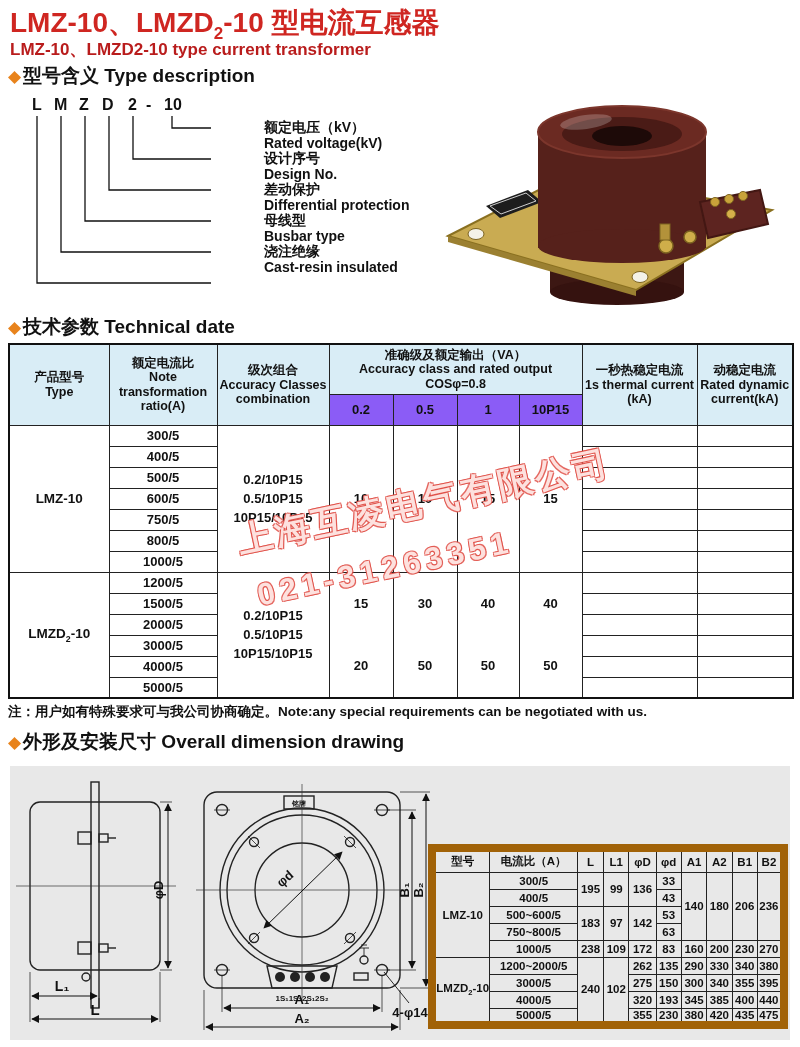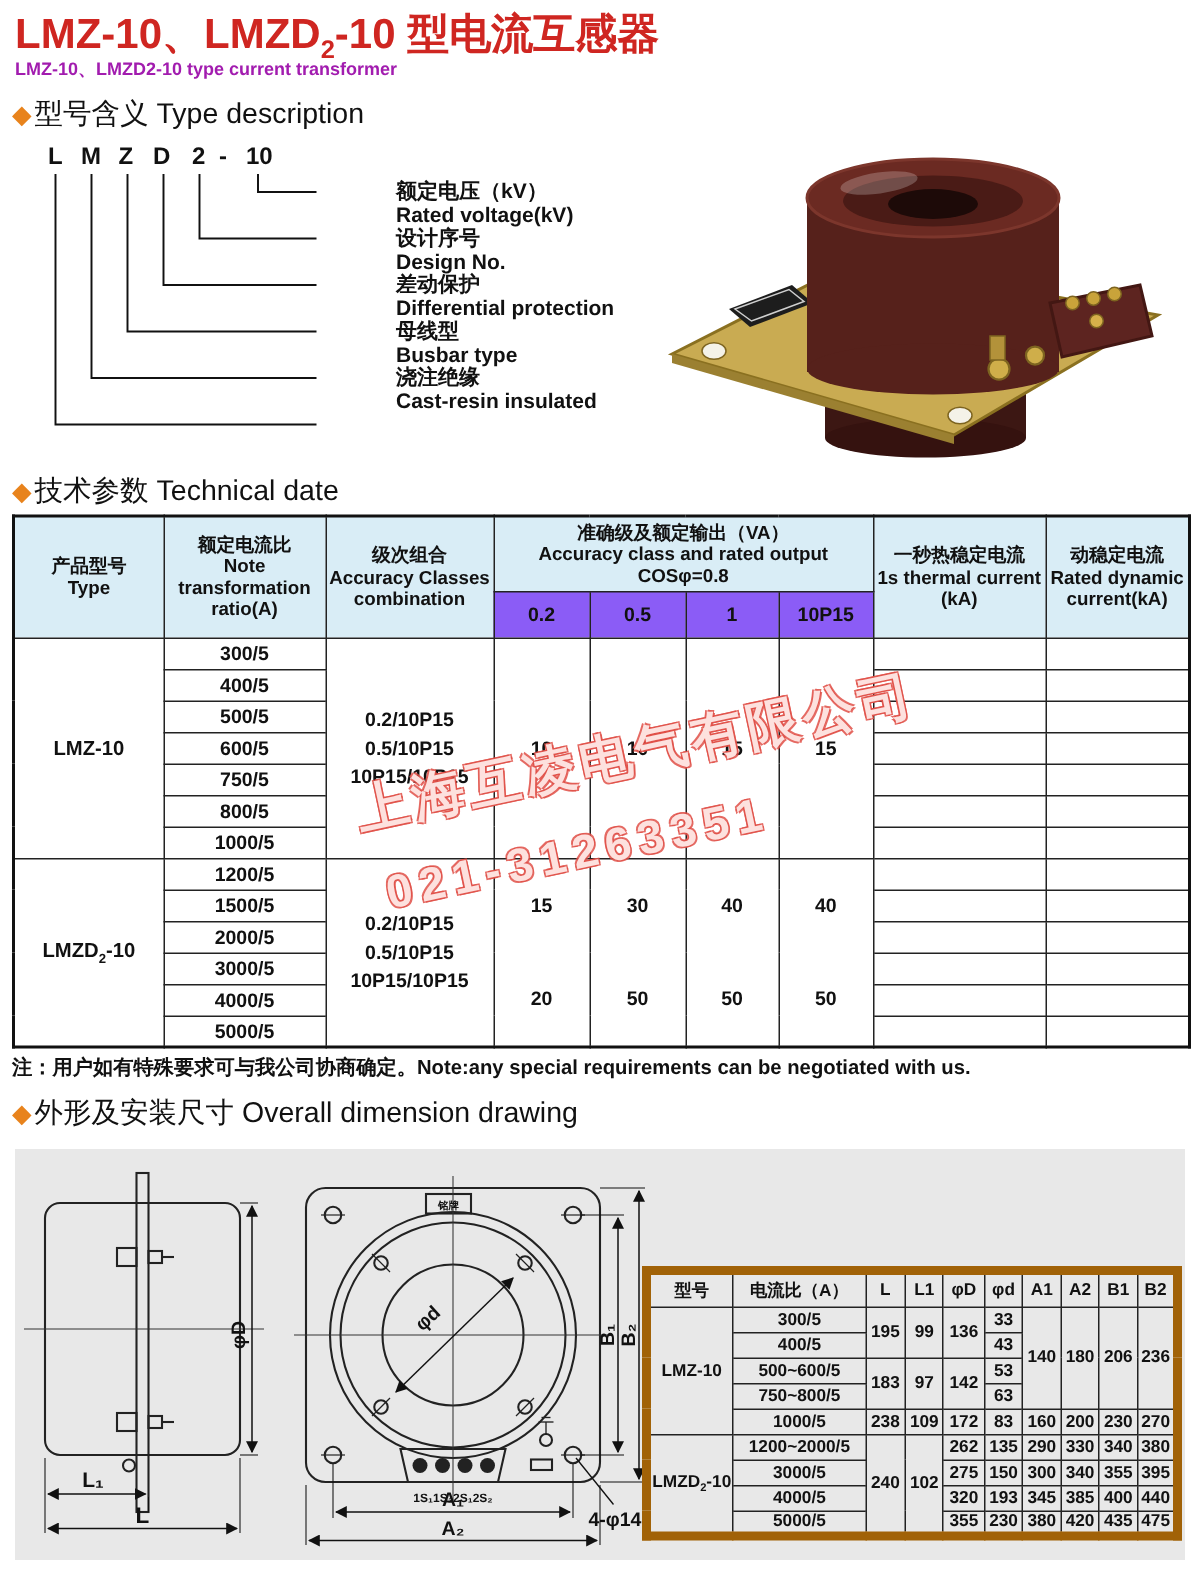--- a/index.html
+++ b/index.html
@@ -2,22 +2,22 @@
 <html><head>
 <meta charset="utf-8">
 <style>
   html,body{margin:0;padding:0;}
   body{width:800px;height:1047px;position:relative;background:#ffffff;
        font-family:"Liberation Sans","DejaVu Sans",sans-serif;color:#111;overflow:hidden;}
   .abs{position:absolute;}
   
   .title-zh{left:10px;top:4px;font-size:28px;font-weight:bold;color:#cf2621;letter-spacing:0px;text-align:center;}
   .title-zh sub{font-size:17px;}
-  .title-en{left:10px;top:38px;font-size:12px;font-weight:bold;color:#a21caf;}
-  .sec-head{font-size:19px;font-weight:normal;color:#111;}
+  .title-en{left:10px;top:38px;font-size:17px;font-weight:bold;color:#b91c1c;}
+  .sec-head{font-size:19px;font-weight:bold;color:#111;}
   .sec-head .dia{color:#e8831c;margin-right:2px;font-size:17px;}
   .sec1{left:8px;top:63px;}
   .sec2{left:8px;top:314px;}
   .sec3{left:8px;top:729px;}
   
   .tdiag{left:28px;top:96px;width:400px;height:214px;}
   .tdiag .letter{position:absolute;top:0;font-size:16px;font-weight:bold;}
   .tdiag svg{position:absolute;left:0;top:0;}
   .tdiag .lbls{position:absolute;left:188px;top:24px;}
   .tdiag .blk{height:31px;}
@@ -43,21 +43,21 @@
       color:rgba(255,238,236,0.92);white-space:nowrap;z-index:5;
       text-shadow:-1px -1px 0 rgba(224,80,72,.85),1px -1px 0 rgba(224,80,72,.85),
                   -1px 1px 0 rgba(224,80,72,.85),1px 1px 0 rgba(224,80,72,.85);}
   .wm1{left:238px;top:518px;font-size:35px;letter-spacing:3px;}
   .wm2{left:258px;top:578px;font-size:31px;letter-spacing:5px;}
   
   .note{left:8px;top:703px;font-size:13.5px;font-weight:bold;}
   
   .panel{left:10px;top:766px;width:780px;height:274px;background:#e8e8e8;}
   .panel svg.draw{position:absolute;left:2px;top:4px;}
-  .dimtbl{position:absolute;left:418px;top:78px;width:360px;background:transparent;border:6px solid #a16207;}
+  .dimtbl{position:absolute;left:418px;top:78px;width:360px;background:transparent;border:8px solid #a16207;}
   .dimtbl td{border:1px solid #222;text-align:center;vertical-align:middle;
              font-size:11.5px;font-weight:bold;padding:0;}
   .dimtbl .h{height:24px;font-size:12px;}
   .dimtbl .d{height:17px;}
   sub{font-size:65%;}
 </style>
 </head>
 <body>
 
 <div class="abs title-zh"><span>LMZ-10、LMZD</span><sub>2</sub><span>-10 型电流互感器</span></div>

